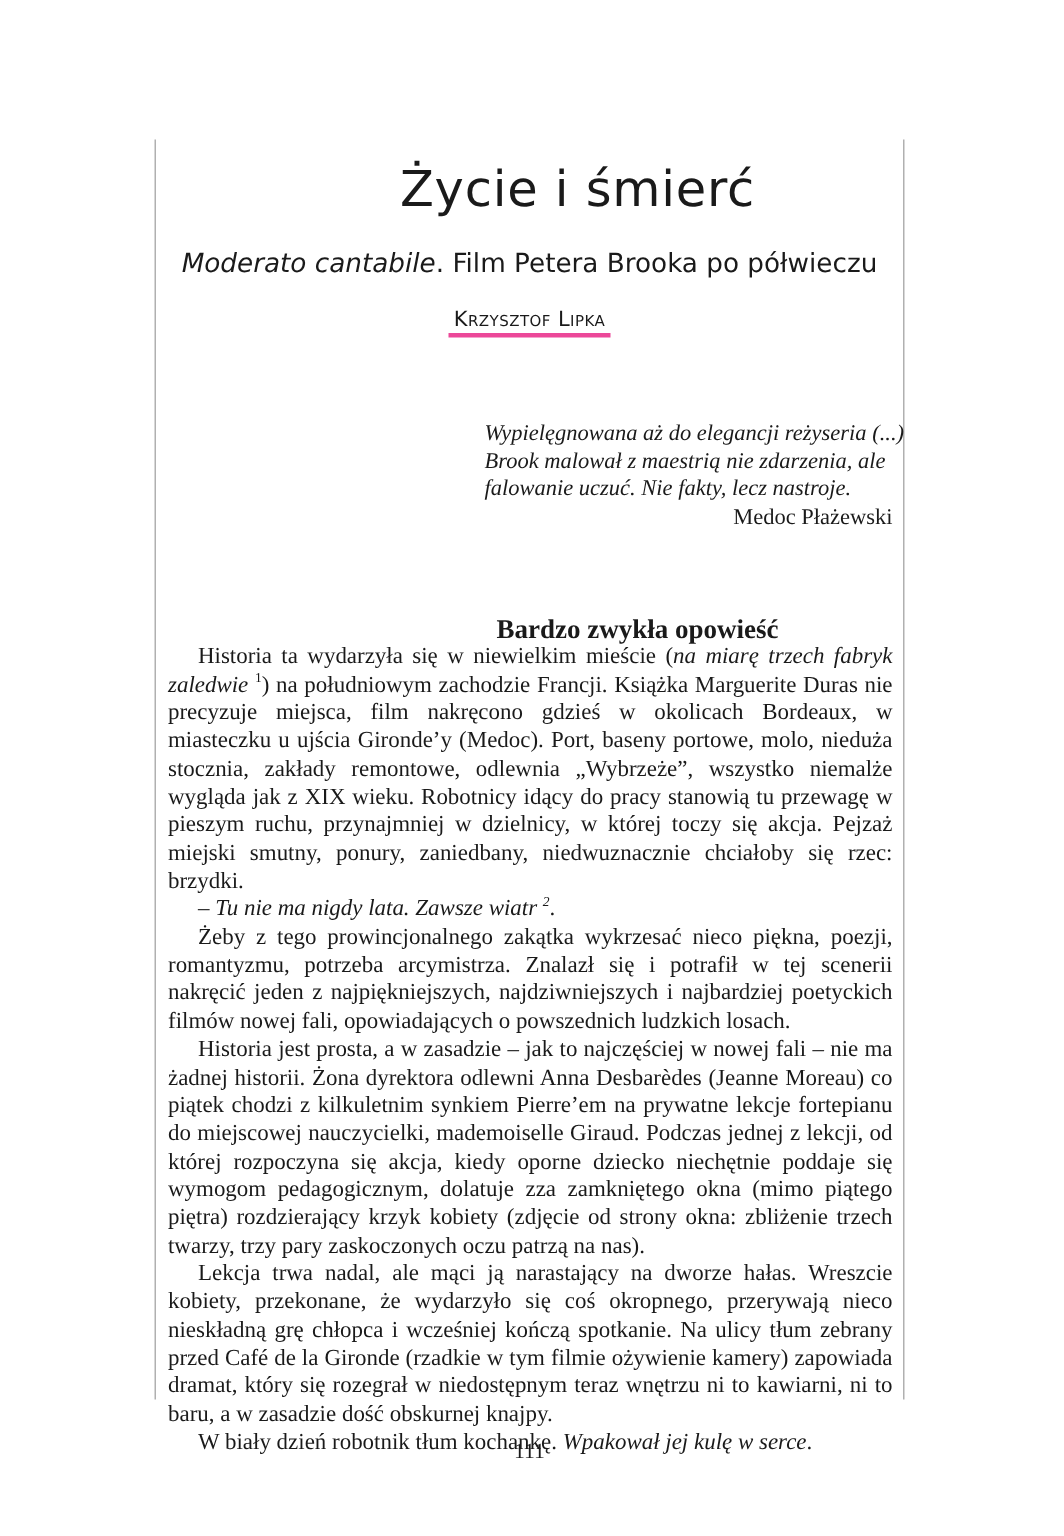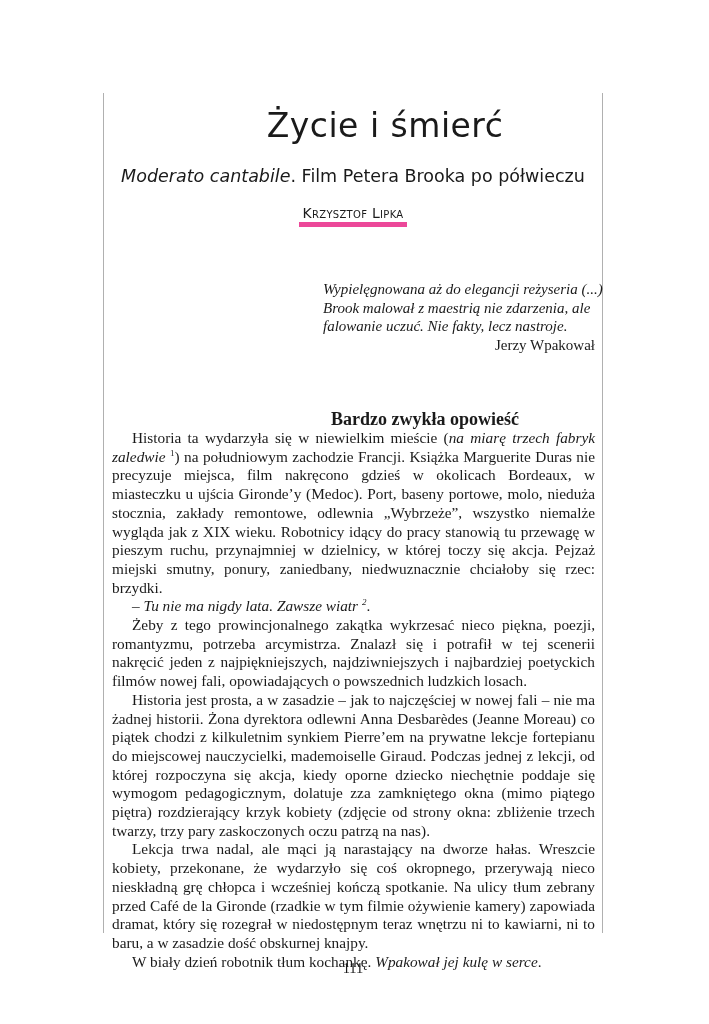--- a/index.html
+++ b/index.html
@@ -7,21 +7,21 @@
   .vline { position: absolute; top: 93px; width: 1px; background: #b0b0b0; }
   .vline.left { left: 103px; height: 840px; }
   .vline.right { left: 602px; height: 840px; }
   .title { position: absolute; top: 84px; left: 103px; width: 500px; text-align: center;
     font-family: "DejaVu Sans", sans-serif; font-size: 33px; font-weight: normal; letter-spacing: 0.5px; padding-left: 32px; }
   .subtitle { position: absolute; top: 130px; left: 103px; width: 500px; text-align: center;
     font-family: "DejaVu Sans", sans-serif; font-size: 17.5px; white-space: nowrap; margin-top: 36px; }
   .subtitle i { font-style: italic; }
   .author { position: absolute; top: 205px; left: 103px; width: 500px; text-align: center;
     font-family: "DejaVu Sans", sans-serif; font-size: 12px; }
-  .author span { border-bottom: 5px solid #ec4899; padding: 0 4px 1px 4px; font-variant: small-caps; letter-spacing: 0.3px; font-size: 14px;}
+  .author span { border-bottom: 3px solid #ec4899; padding: 0 4px 1px 4px; font-variant: small-caps; letter-spacing: 0.3px; font-size: 14px;}
   .epigraph { position: absolute; top: 280px; left: 323px; width: 280px;
     font-family: "Liberation Serif", serif; font-size: 15px; line-height: 18.5px; font-style: italic; }
   .epigraph .sig { font-style: normal; text-align: right; padding-right: 8px; }
   .section { position: absolute; top: 394px; left: 103px; width: 416px; text-align: right;
     font-family: "Liberation Serif", serif; font-size: 18px; font-weight: bold; }
   .body { position: absolute; top: 429px; left: 112px; width: 483px;
     font-family: "Liberation Serif", serif; font-size: 15.3px; line-height: 18.7px; text-align: justify; }
   .body p { margin: 0; text-indent: 20px; }
   .body p.quote { text-indent: 20px; font-style: italic; }
   .pageno { position: absolute; top: 960px; left: 103px; width: 500px; text-align: center;
@@ -41,21 +41,21 @@
 </div>
 
 <div class="author">
   <span>Krzysztof Lipka</span>
 </div>
 
 <div class="epigraph">
   <div>Wypielęgnowana aż do elegancji reżyseria (...)</div>
   <div>Brook malował z maestrią nie zdarzenia, ale</div>
   <div>falowanie uczuć. Nie fakty, lecz nastroje.</div>
-  <div class="sig">Jerzy Wpakował</div>
+  <div class="sig">Medoc Płażewski</div>
 </div>
 
 <h2 class="section">Bardzo zwykła opowieść</h2>
 
 <div class="body">
   <p><span>Historia ta wydarzyła się w niewielkim mieście (</span><i>na miarę trzech fabryk zaledwie</i> <sup>1</sup><span>) na południowym zachodzie Francji. Książka Marguerite Duras nie precyzuje miejsca, film nakręcono gdzieś w okolicach Bordeaux, w miasteczku u ujścia Gironde’y (Medoc). Port, baseny portowe, molo, nieduża stocznia, zakłady remontowe, odlewnia „Wybrzeże”, wszystko niemalże wygląda jak z XIX wieku. Robotnicy idący do pracy stanowią tu przewagę w pieszym ruchu, przynajmniej w dzielnicy, w której toczy się akcja. Pejzaż miejski smutny, ponury, zaniedbany, niedwuznacznie chciałoby się rzec: brzydki.</span></p>
   <p class="quote"><span>– Tu nie ma nigdy lata. Zawsze wiatr</span> <sup>2</sup><span style="font-style:normal">.</span></p>
   <p>Żeby z tego prowincjonalnego zakątka wykrzesać nieco piękna, poezji, romantyzmu, potrzeba arcymistrza. Znalazł się i potrafił w tej scenerii nakręcić jeden z najpiękniejszych, najdziwniejszych i najbardziej poetyckich filmów nowej fali, opowiadających o powszednich ludzkich losach.</p>
   <p>Historia jest prosta, a w zasadzie – jak to najczęściej w nowej fali – nie ma żadnej historii. Żona dyrektora odlewni Anna Desbarèdes (Jeanne Moreau) co piątek chodzi z kilkuletnim synkiem Pierre’em na prywatne lekcje fortepianu do miejscowej nauczycielki, mademoiselle Giraud. Podczas jednej z lekcji, od której rozpoczyna się akcja, kiedy oporne dziecko niechętnie poddaje się wymogom pedagogicznym, dolatuje zza zamkniętego okna (mimo piątego piętra) rozdzierający krzyk kobiety (zdjęcie od strony okna: zbliżenie trzech twarzy, trzy pary zaskoczonych oczu patrzą na nas).</p>
   <p>Lekcja trwa nadal, ale mąci ją narastający na dworze hałas. Wreszcie kobiety, przekonane, że wydarzyło się coś okropnego, przerywają nieco nieskładną grę chłopca i wcześniej kończą spotkanie. Na ulicy tłum zebrany przed Café de la Gironde (rzadkie w tym filmie ożywienie kamery) zapowiada dramat, który się rozegrał w niedostępnym teraz wnętrzu ni to kawiarni, ni to baru, a w zasadzie dość obskurnej knajpy.</p>

